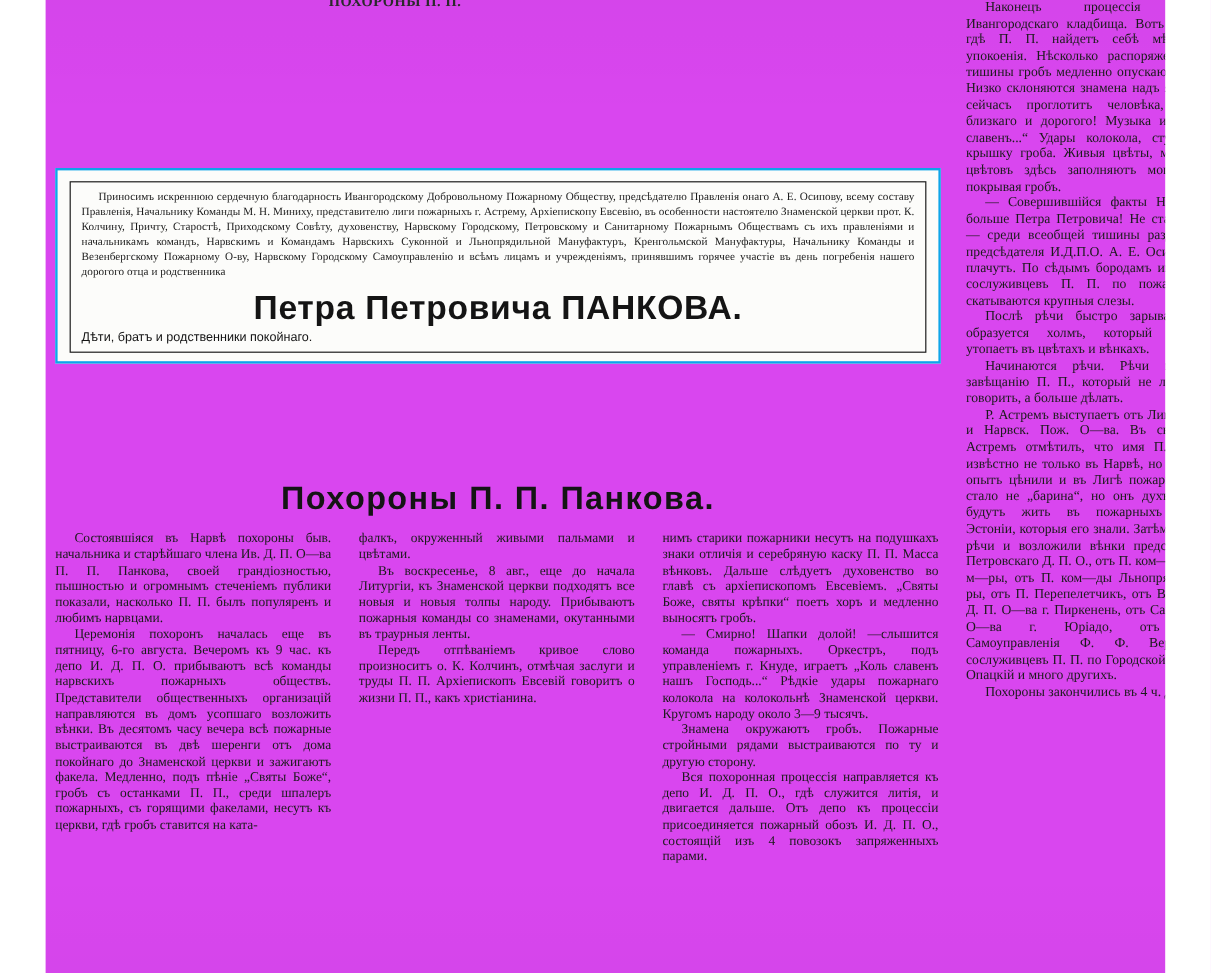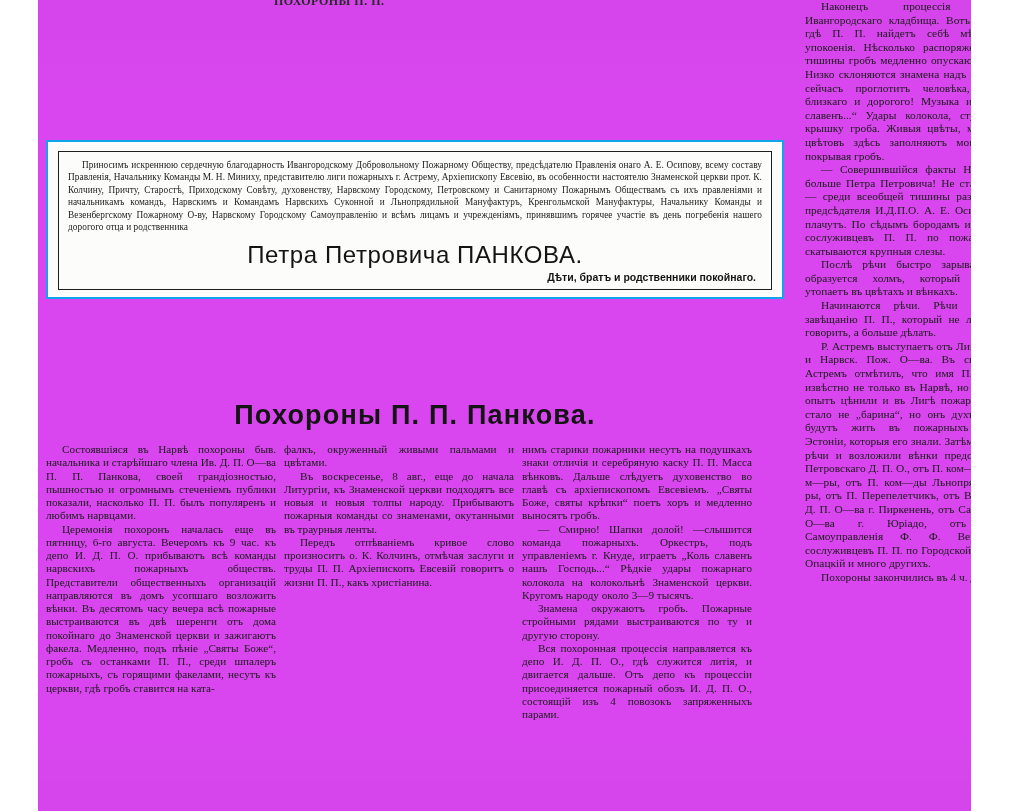--- a/index.html
+++ b/index.html
@@ -73,30 +73,30 @@
     font-size: 9.3px;
     line-height: 12.4px;
     text-align: justify;
     text-indent: 14px;
     margin: 0;
     letter-spacing: .05px;
   }
   .thanks-name {
     text-align: center;
     font-family: "Liberation Sans", "DejaVu Sans", sans-serif;
-    font-weight: normal;
-    font-size: 24px;
+    font-weight: bold;
+    font-size: 28px;
     letter-spacing: .6px;
     margin: 8px 0 0 0;
     color: #141414;
   }
   .thanks-sign {
-    text-align: right;
+    text-align: left;
     font-family: "Liberation Sans", "DejaVu Sans", sans-serif;
-    font-weight: bold;
+    font-weight: normal;
     font-size: 10.5px;
     margin: 2px 6px 0 0;
     color: #141414;
   }
   
   .headline {
     position: absolute;
     left: 8px;
     top: 400px;
     width: 738px;
@@ -108,21 +108,21 @@
     color: #141414;
   }
   
   .cols {
     position: absolute;
     left: 8px;
     top: 443px;
     width: 742px;
     height: 362px;
     display: flex;
-    gap: 8px;
+    gap: 23px;
   }
   .col {
     width: 230px;
     font-size: 11.2px;
     line-height: 13.25px;
     text-align: justify;
     text-justify: inter-word;
     hyphens: auto;
   }
   .col p {

